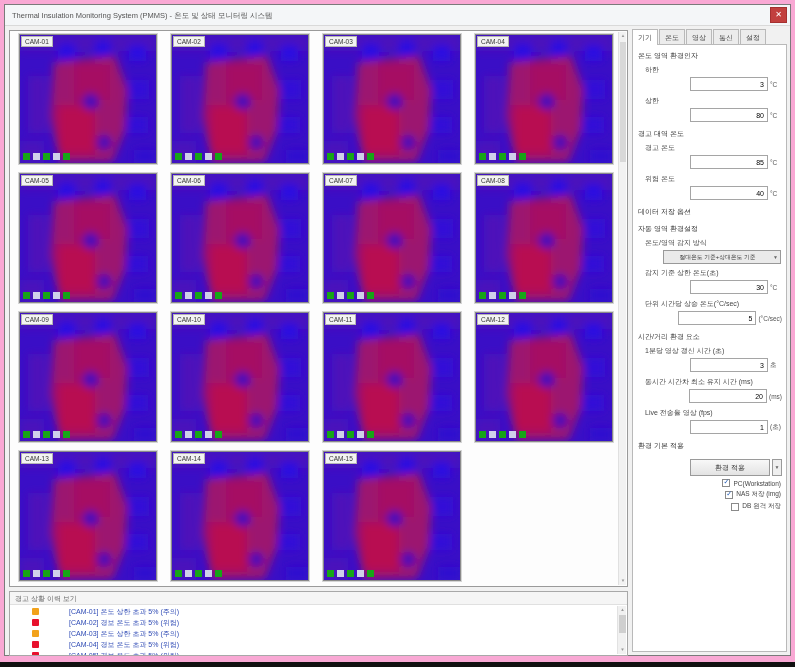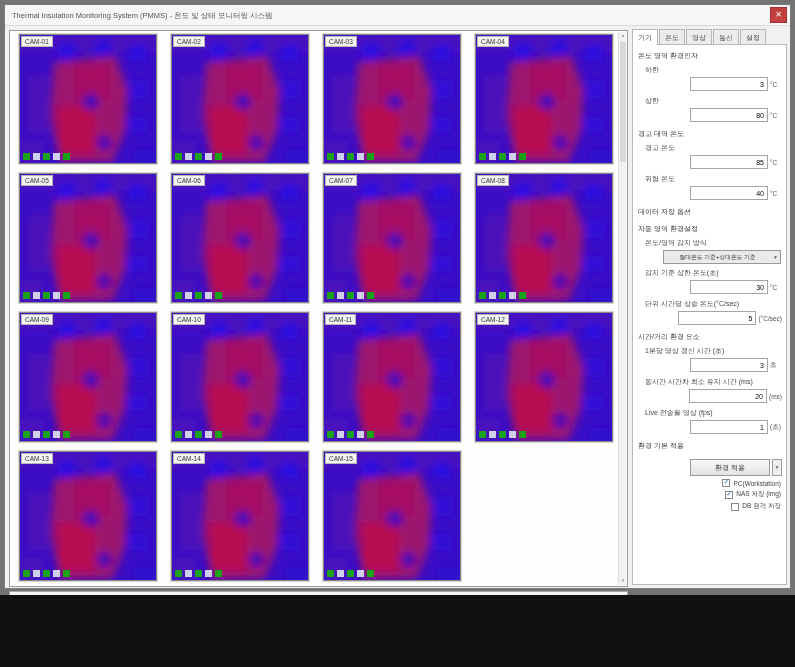--- a/index.html
+++ b/index.html
@@ -1,17 +1,17 @@
 <!DOCTYPE html>
 <html><head>
 <meta charset="utf-8">
 <style>
   html,body{margin:0;padding:0;background:#111;}
   *{box-sizing:border-box;font-family:"Liberation Sans","DejaVu Sans",sans-serif;}
-  .screen{position:relative;width:795px;height:595px;background:#737373;overflow:hidden;}
+  .screen{position:relative;width:795px;height:662px;background:#f9a8d4;overflow:hidden;}
   .window{position:absolute;left:4px;top:4px;right:4px;bottom:6px;background:#f1f1f1;border:1px solid #7a7a7a;}
   
   .titlebar{position:absolute;left:0;top:0;right:0;height:21px;background:#f4f6f8;border-bottom:1px solid #d9d9d9;}
   .titlebar .title{position:absolute;left:7px;top:6px;font-size:7.5px;color:#555;white-space:nowrap;}
   .close-btn{position:absolute;right:3px;top:2px;width:17px;height:16px;background:#c2403e;border:1px solid #a53030;
     color:#fff;font-size:8px;line-height:14px;text-align:center;cursor:pointer;}
   
   .grid-panel{position:absolute;left:4px;top:25px;width:619px;height:557px;background:#fdfdfd;border:1px solid #9a9a9a;}
   .grid{position:absolute;left:9px;top:3px;display:grid;grid-template-columns:repeat(4,138px);grid-auto-rows:130px;gap:9px 14px;}
   .tile{position:relative;border:1px solid #8a8a8a;outline:1px solid #d5d5d5;background:#3a0ec6;overflow:hidden;}

